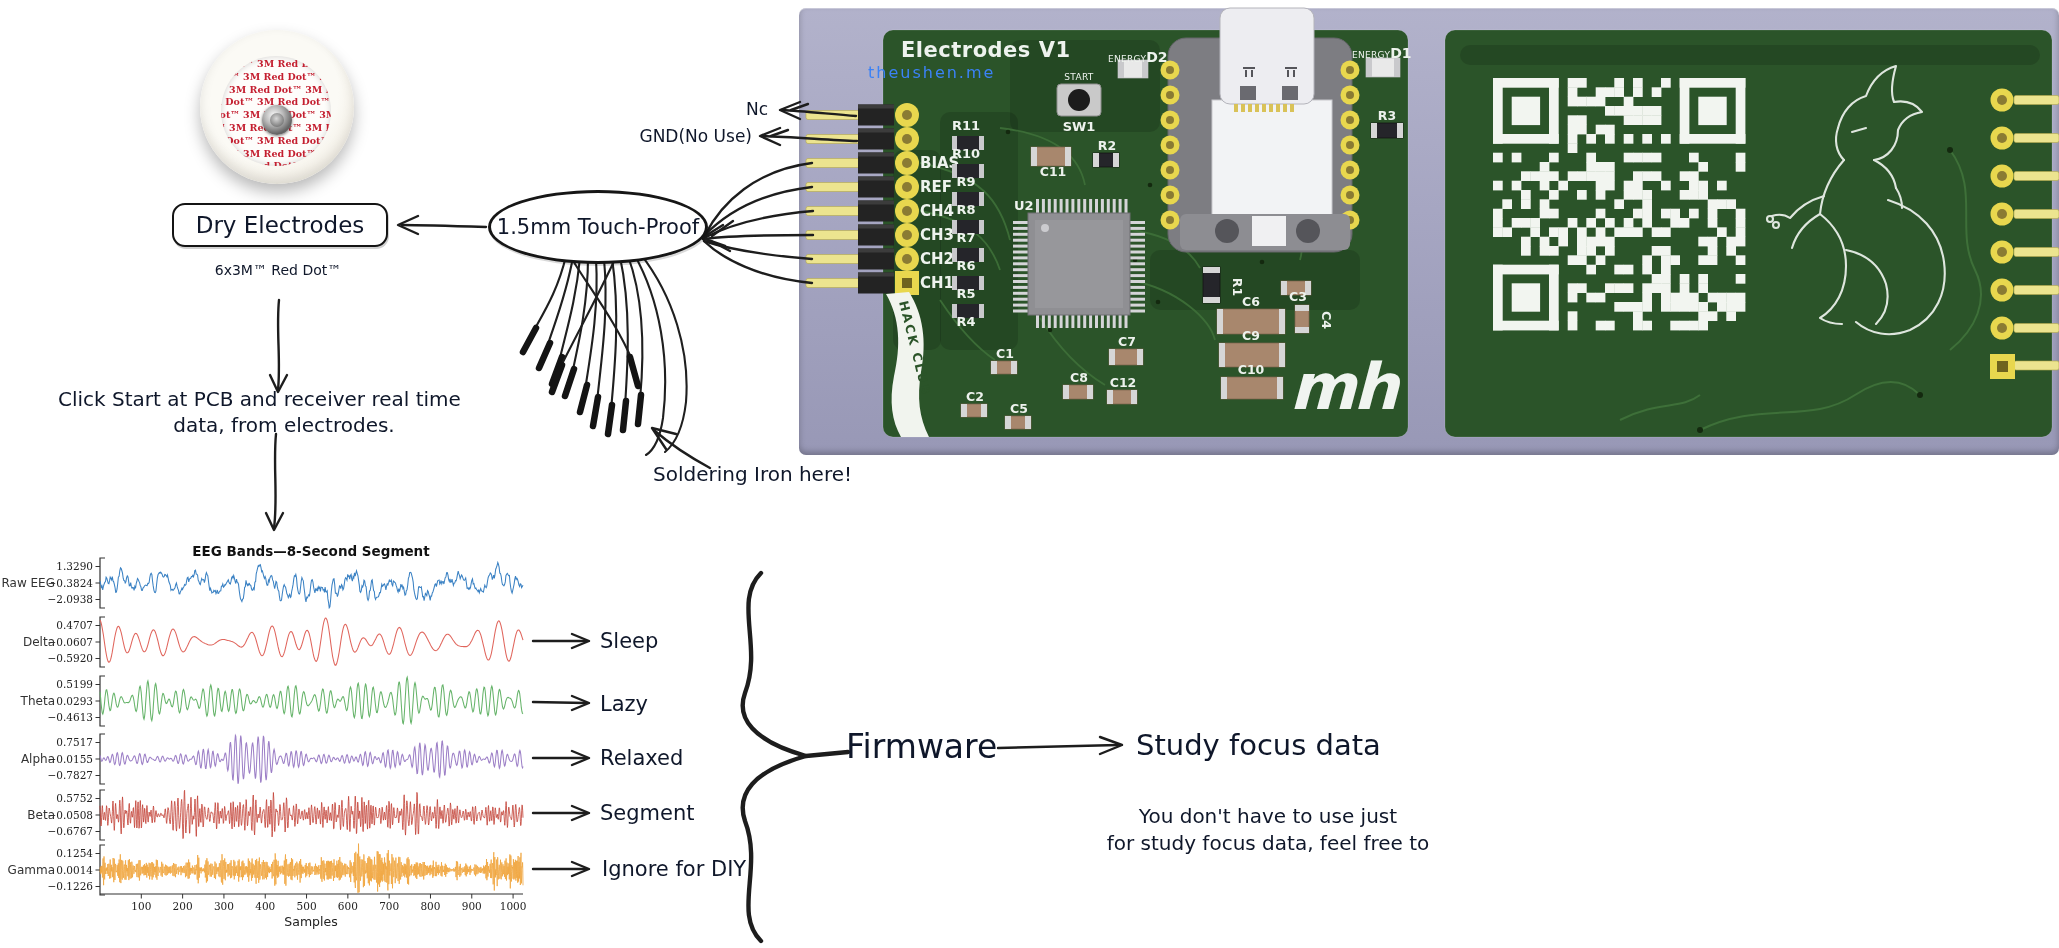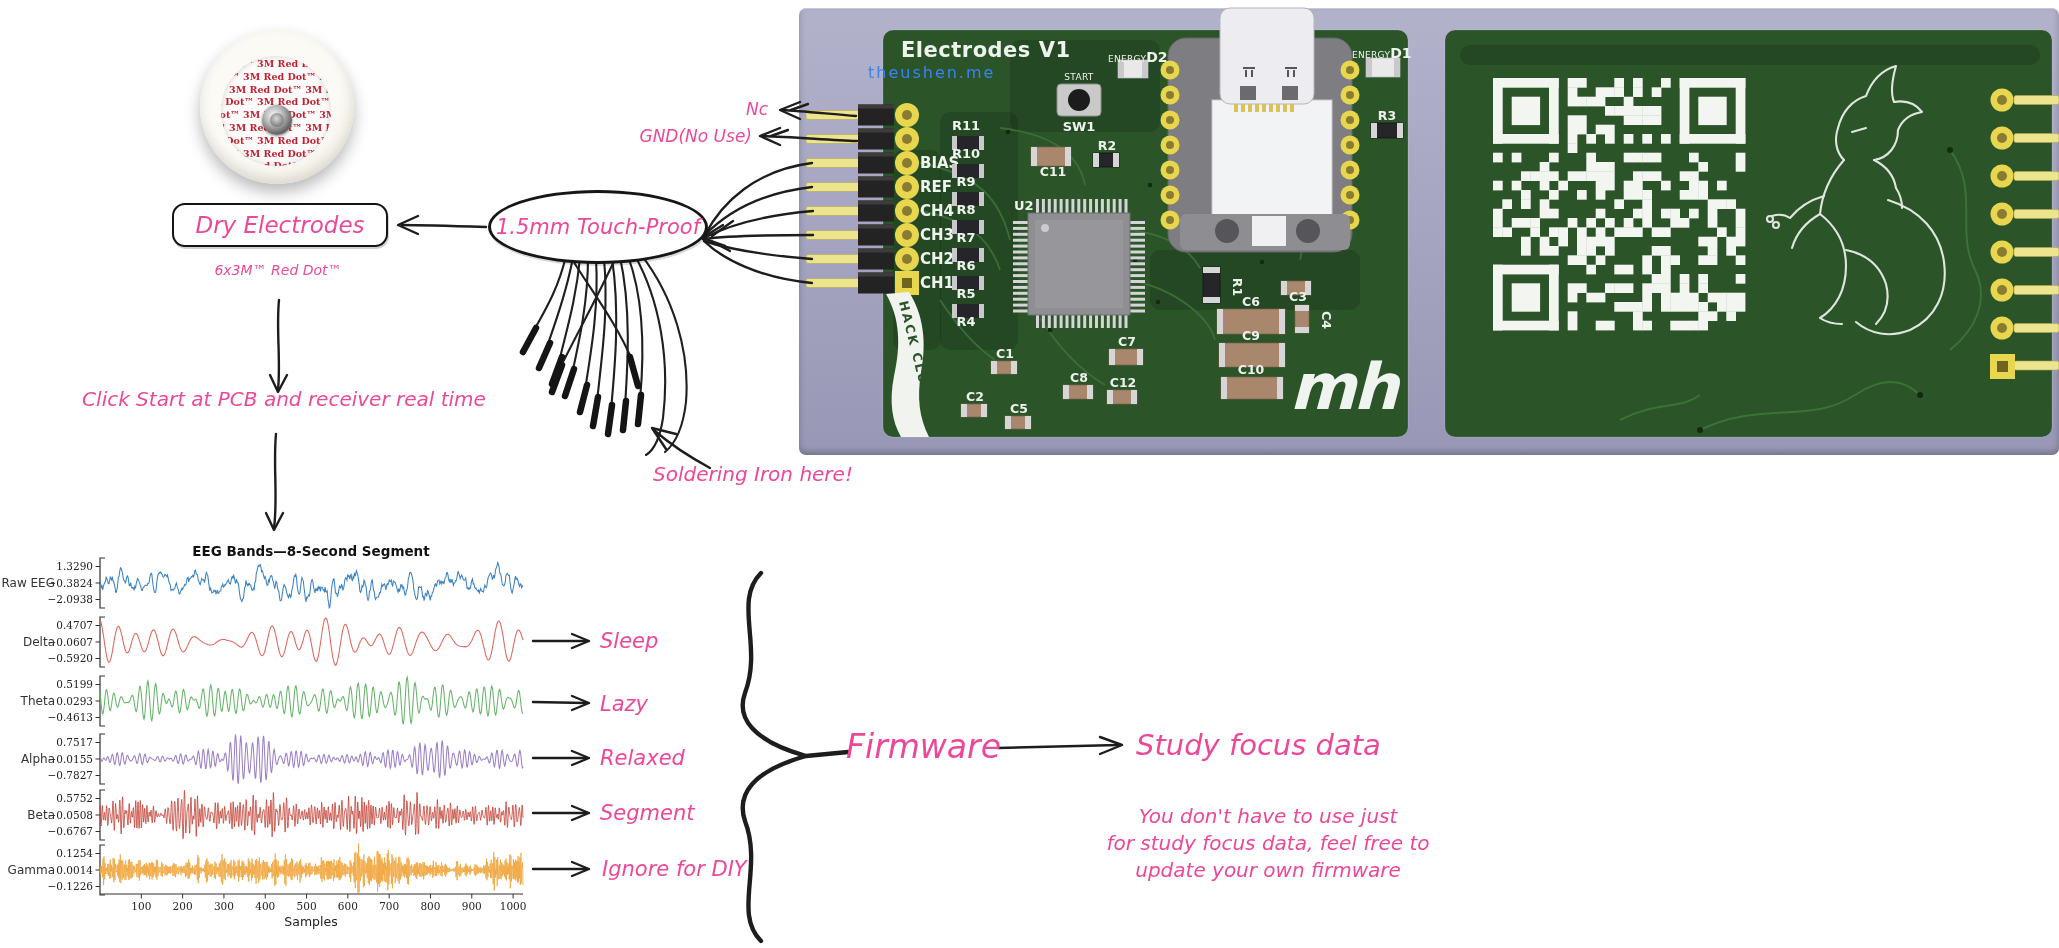--- a/index.html
+++ b/index.html
@@ -10,21 +10,21 @@
          background:linear-gradient(180deg,#b2b2cb 0%,#a6a6c2 45%,#9898b6 100%);
          border-radius:7px;box-shadow:inset 0 1px 0 rgba(255,255,255,.35), inset 0 -3px 6px rgba(0,0,0,.25);}
   #scene{position:absolute;left:0;top:0;z-index:2;pointer-events:none;}
   .overlay{position:absolute;z-index:3;}
   
   .hand{stroke:#1d1d1d;stroke-width:2.4;fill:none;stroke-linecap:round;stroke-linejoin:round;}
   .hand-thick{stroke-width:4.4;}
   .tip{stroke:#141414;stroke-width:6.5;stroke-linecap:round;fill:none;}
   .wire{stroke:#1f1f1f;stroke-width:2.1;fill:none;stroke-linecap:round;}
   
-  .hw{font-family:"DejaVu Sans",sans-serif;font-style:italic;color:#ec4899;}
+  .hw{font-family:"DejaVu Sans",sans-serif;color:#0f172a;}
   .note-box{position:absolute;left:172px;top:203px;width:212px;height:40px;background:#fff;
             border:2.6px solid #141414;border-radius:13px;display:flex;align-items:center;justify-content:center;
             font-size:23px;box-shadow:1px 2px 0 rgba(0,0,0,.18);}
   .oval{position:absolute;left:488px;top:190px;width:214px;height:68px;background:#fff;
         border:3px solid #161616;border-radius:50%;display:flex;align-items:center;justify-content:center;
         font-size:21px;box-shadow:1px 2px 0 rgba(0,0,0,.15);}
   
   #electrode{position:absolute;left:200px;top:30px;width:154px;height:154px;border-radius:50%;z-index:3;
              background:radial-gradient(circle at 45% 40%,#fbfaf5 55%,#f0ebe0 82%,#ddd5c4 100%);
              box-shadow:0 8px 16px rgba(0,0,0,.28), inset 0 -5px 12px rgba(0,0,0,.10);}
@@ -815,32 +815,32 @@
           <div style="margin-left: -28px;">3M Red Dot™  3M Red Dot™  3M Red Dot™  3M Red Dot™  </div>
         </div>
     </div>
     <div id="elec-snap"></div>
   </div>
 
   <div class="note-box overlay hw">
     <span>Dry Electrodes</span>
   </div>
   <div class="lbl hw" style="left:150px;top:262px;width:256px;text-align:center;font-size:14px;">6x3M™ Red Dot™</div>
-  <div class="lbl hw" style="left:58px;top:387px;width:452px;text-align:center;font-size:20px;">Click Start at PCB and receiver real time</div>
+  <div class="lbl hw" style="left:58px;top:387px;width:452px;font-size:20px;">Click Start at PCB and receiver real time</div>
+  <div class="lbl hw" style="left:58px;top:413px;width:452px;text-align:center;font-size:20px;">data, from electrodes.</div>
   <div class="oval overlay hw">
     <span>1.5mm Touch-Proof</span>
   </div>
   <div class="lbl hw" style="left:700px;top:99px;width:68px;text-align:right;font-size:17px;">Nc</div>
   <div class="lbl hw" style="left:608px;top:126px;width:144px;text-align:right;font-size:17px;">GND(No Use)</div>
   <div class="lbl hw" style="left:653px;top:462px;width:220px;font-size:20px;">Soldering Iron here!</div>
   <div class="lbl hw" style="left:846px;top:727px;width:170px;font-size:33px;">Firmware</div>
   <div class="lbl hw" style="left:1136px;top:728px;width:340px;font-size:29px;">Study focus data</div>
   <div class="lbl hw" style="left:1058px;top:804px;width:420px;text-align:center;font-size:20px;">You don't have to use just</div>
   <div class="lbl hw" style="left:1058px;top:831px;width:420px;text-align:center;font-size:20px;">for study focus data, feel free to</div>
-  <div class="lbl hw" style="left:1058px;top:858px;width:420px;text-align:center;font-size:20px;">update your own firmware</div>
   <div class="lbl hw" style="left:600px;top:629px;font-size:21px;">Sleep</div>
   <div class="lbl hw" style="left:600px;top:692px;font-size:21px;">Lazy</div>
   <div class="lbl hw" style="left:600px;top:746px;font-size:21px;">Relaxed</div>
   <div class="lbl hw" style="left:600px;top:801px;font-size:21px;">Segment</div>
   <div class="lbl hw" style="left:602px;top:857px;font-size:21px;">Ignore for DIY</div>
 
   <div class="silk" id="pcb-title">Electrodes V1</div>
   <div class="silk" id="pcb-sub">theushen.me</div>
   <div class="silk tinylbl" style="left:1056px;top:72px;width:46px;text-align:center;">START</div>
   <div class="silk des" style="left:1056px;top:119px;width:46px;text-align:center;font-size:13px;">SW1</div>

